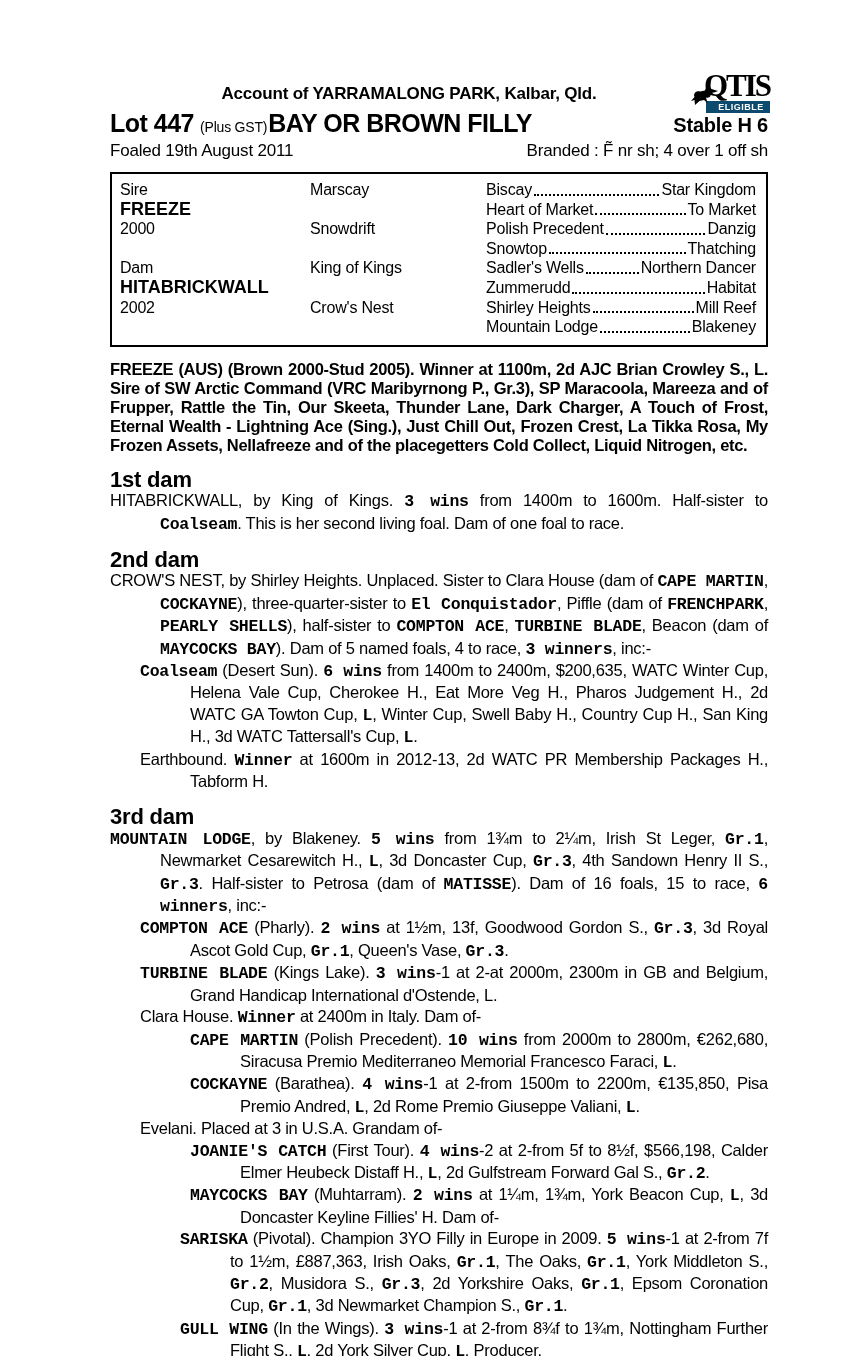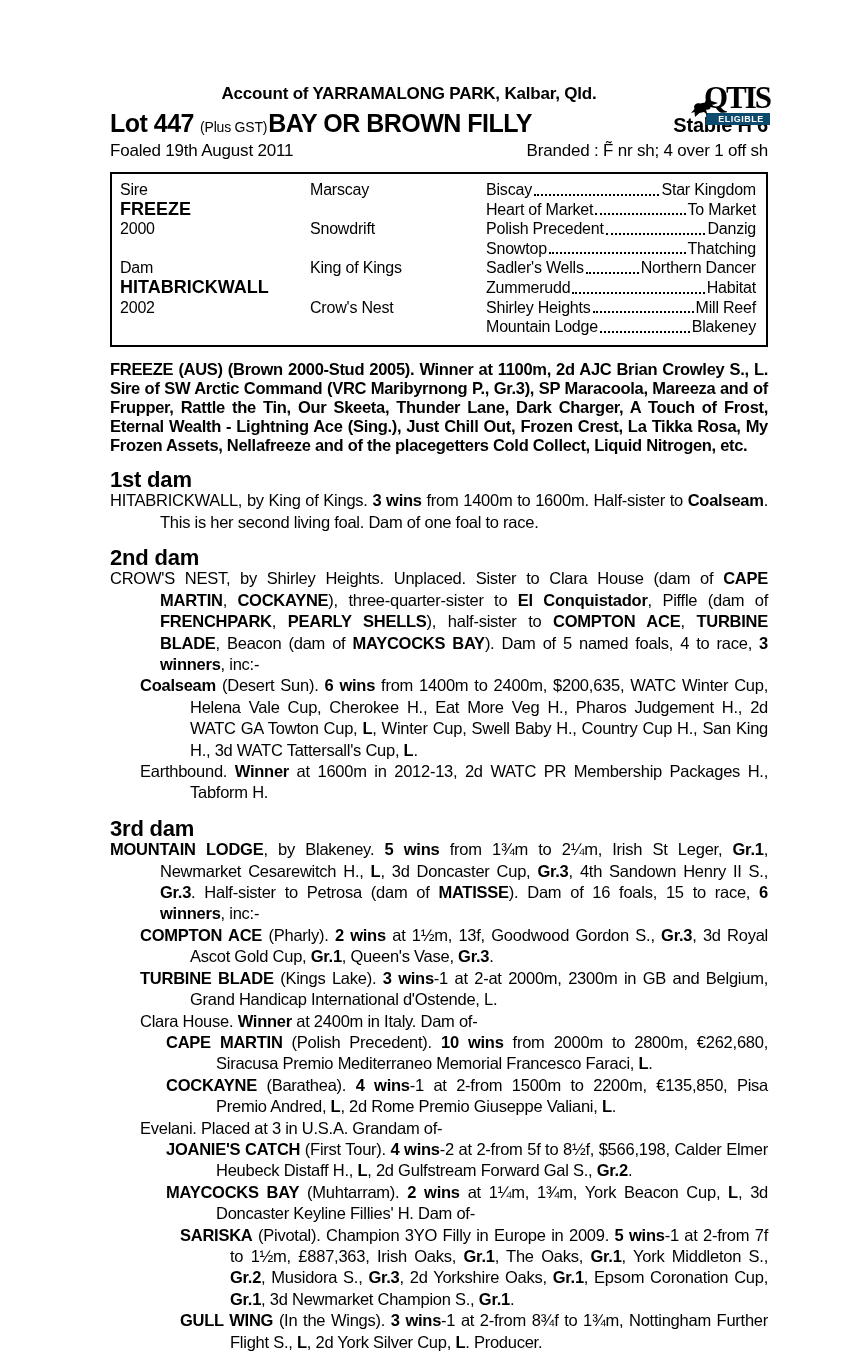--- a/index.html
+++ b/index.html
@@ -6,33 +6,33 @@
   html,body { background:#ffffff; }
   .page {
     position:relative;
     width:860px; height:1356px;
     background:#fff; color:#000;
     font-family:"Liberation Sans", sans-serif;
     padding:84px 92px 0 110px;
     overflow:hidden;
     letter-spacing:-0.2px;
   }
-  .b { font-weight:700; }
+  .b { font-weight:700;font-family:Liberation Mono, monospace; }
 
   
   .account { text-align:center; font-weight:700; font-size:17px; padding-right:60px; }
   .lot-row { display:flex; align-items:baseline; margin-top:5px; }
   .lot-no { font-size:25px; font-weight:700; letter-spacing:-0.5px; white-space:nowrap; }
   .gst { font-size:14px; margin:0 1px 0 6px; white-space:nowrap; }
   .lot-title { font-size:25px; font-weight:700; letter-spacing:-0.5px; white-space:nowrap; }
   .stable { margin-left:auto; font-size:20px; font-weight:700; white-space:nowrap; }
   .foaled-row { display:flex; justify-content:space-between; font-size:17px; margin-top:3px; }
 
   
-  .qtis { position:absolute; top:84px; right:90px; width:82px; text-align:right; }
+  .qtis { position:absolute; top:72px; right:90px; width:82px; text-align:right; }
   .qtis-word { font-family:"Liberation Serif", serif; font-size:31px; font-weight:700; letter-spacing:-2px; line-height:0.9; }
   .qtis-bar { background:#0c4a6e; color:#fff; font-size:9px; font-weight:700; letter-spacing:0.5px; width:64px; margin-left:auto; margin-top:1px; padding:1px 2px 1px 8px; text-align:center; }
   .qtis-horse { position:absolute; left:0px; top:12px; }
 
   
   .ped-table {
     margin-top:11px;
     border:2px solid #000;
     padding:6px 10px 8px 8px;
     display:grid;
@@ -55,21 +55,21 @@
     font-size:16.5px; line-height:19px;
     text-align:justify;
     letter-spacing:-0.3px;
   }
 
   
   .section-heading { font-weight:700; font-size:22px; margin-top:14px; line-height:21.4px; }
   .entries p { font-size:16.5px; line-height:21.4px; text-align:justify; letter-spacing:-0.25px; }
   .ind0 { padding-left:50px; text-indent:-50px; }
   .ind1 { margin-left:30px; padding-left:50px; text-indent:-50px; }
-  .ind2 { margin-left:56px; padding-left:50px; text-indent:-50px; }
+  .ind2 { margin-left:80px; padding-left:50px; text-indent:-50px; }
   .ind3 { margin-left:70px; padding-left:50px; text-indent:-50px; }
 </style>
 </head>
 <body>
 
 <div class="page">
 
   <div class="qtis">
     <div class="qtis-word">QTIS</div>
     <svg class="qtis-horse" width="34" height="24" viewBox="0 0 68 48">

